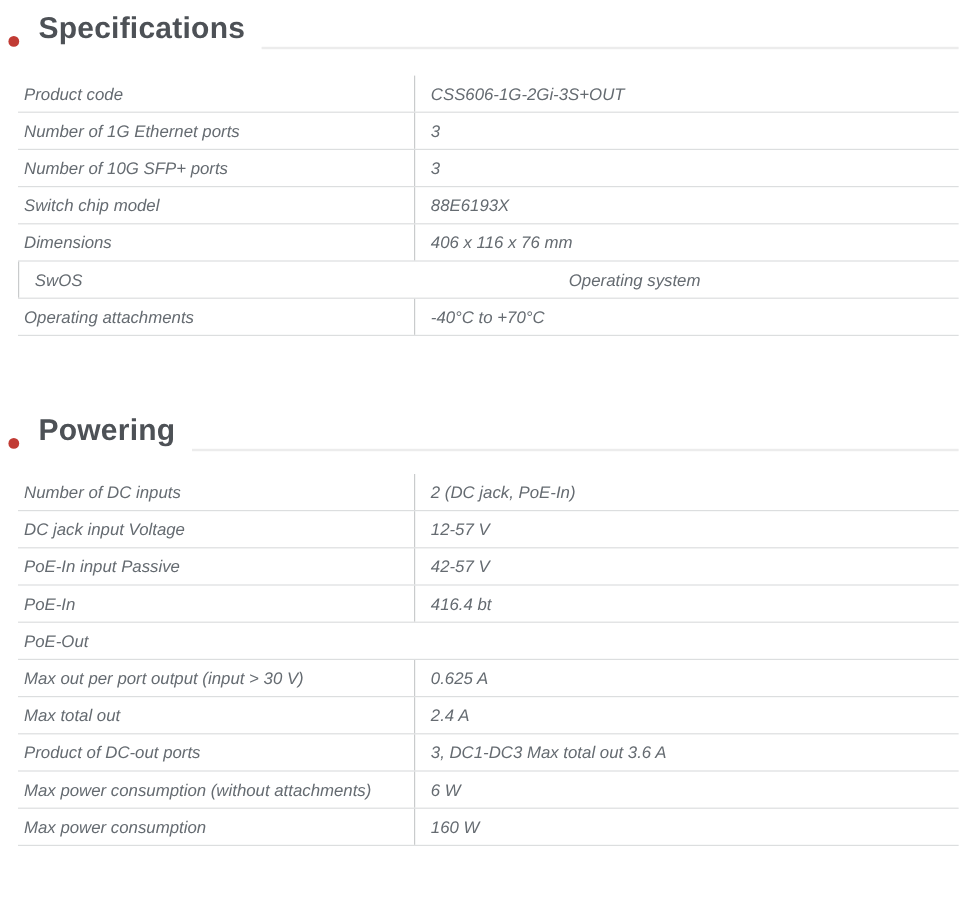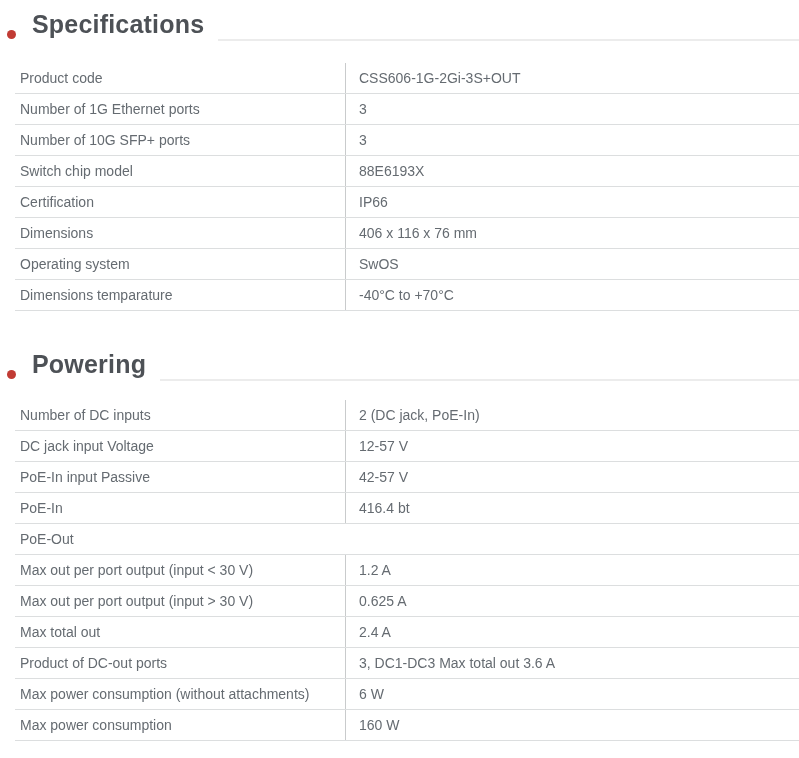--- a/index.html
+++ b/index.html
@@ -23,21 +23,21 @@
     font-family: "Liberation Sans", "DejaVu Sans", sans-serif;
     overflow: hidden;
   }
   .section-header {
     display: flex;
     align-items: flex-end;
     padding-left: 7px;
     height: 30px;
   }
   .section-specifications .section-header { margin-top: 9px; }
-  .section-powering { margin-top: 38px; }
+  .section-powering { margin-top: 64px; }
   .dot {
     width: 9px;
     height: 9px;
     border-radius: 50%;
     background: var(--accent-red);
     flex: 0 0 auto;
   }
   .section-title {
     margin: 0 0 0 16px;
     font-size: 25px;
@@ -63,20 +63,21 @@
     display: flex;
     align-items: stretch;
     height: 31px;
     border-bottom: 1px solid var(--row-border);
     font-size: 14px;
     color: var(--table-text);
   }
   .cell {
     display: flex;
     align-items: center;
+    font-style: italic;
   }
   .cell.label {
     flex: 0 0 330px;
     width: 330px;
     padding-left: 5px;
     padding-right: 10px;
   }
   .cell.value {
     flex: 1;
     border-left: 1px solid var(--column-divider);
@@ -107,37 +108,33 @@
   <div class="spec-row">
     <div class="cell label">Number of 10G SFP+ ports</div>
     <div class="cell value">3</div>
   </div>
 
   <div class="spec-row">
     <div class="cell label">Switch chip model</div>
     <div class="cell value">88E6193X</div>
   </div>
 
-  <div class="spec-row">
-    <div class="cell label">Certification</div>
-    <div class="cell value">IP66</div>
-  </div>
 
   <div class="spec-row">
     <div class="cell label">Dimensions</div>
     <div class="cell value">406 x 116 x 76 mm</div>
   </div>
 
   <div class="spec-row">
+    <div class="cell value">SwOS</div>
     <div class="cell label">Operating system</div>
-    <div class="cell value">SwOS</div>
   </div>
 
   <div class="spec-row">
-    <div class="cell label">Dimensions temparature</div>
+    <div class="cell label">Operating attachments</div>
     <div class="cell value">-40°C to +70°C</div>
   </div>
 </div>
 </div>
 
 <div class="section section-powering">
   <div class="section-header">
     <span class="dot"></span>
     <h2 class="section-title">Powering</h2>
     <span class="heading-rule"></span>
@@ -160,24 +157,20 @@
 
   <div class="spec-row">
     <div class="cell label">PoE-In</div>
     <div class="cell value">416.4 bt</div>
   </div>
 
   <div class="spec-row">
     <div class="cell label">PoE-Out</div>
   </div>
 
-  <div class="spec-row">
-    <div class="cell label">Max out per port output (input &lt; 30 V)</div>
-    <div class="cell value">1.2 A</div>
-  </div>
 
   <div class="spec-row">
     <div class="cell label">Max out per port output (input &gt; 30 V)</div>
     <div class="cell value">0.625 A</div>
   </div>
 
   <div class="spec-row">
     <div class="cell label">Max total out</div>
     <div class="cell value">2.4 A</div>
   </div>

